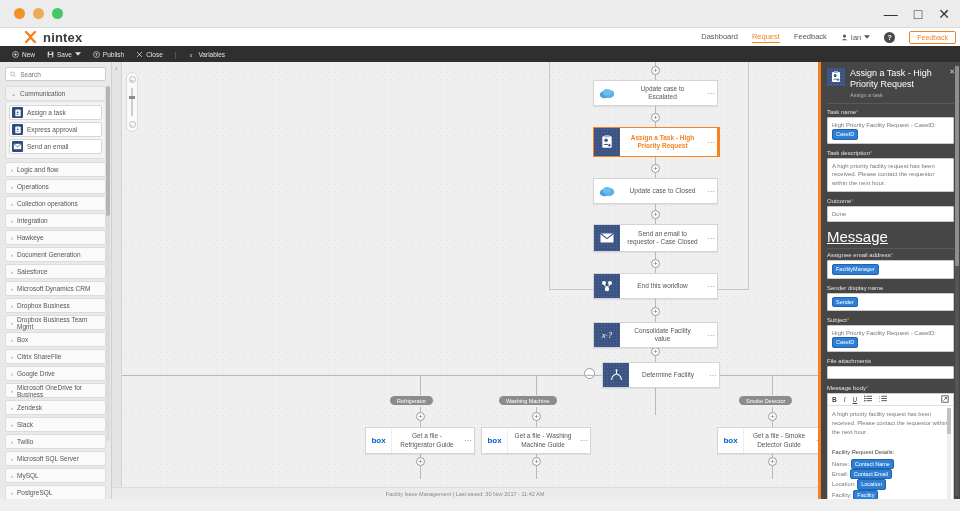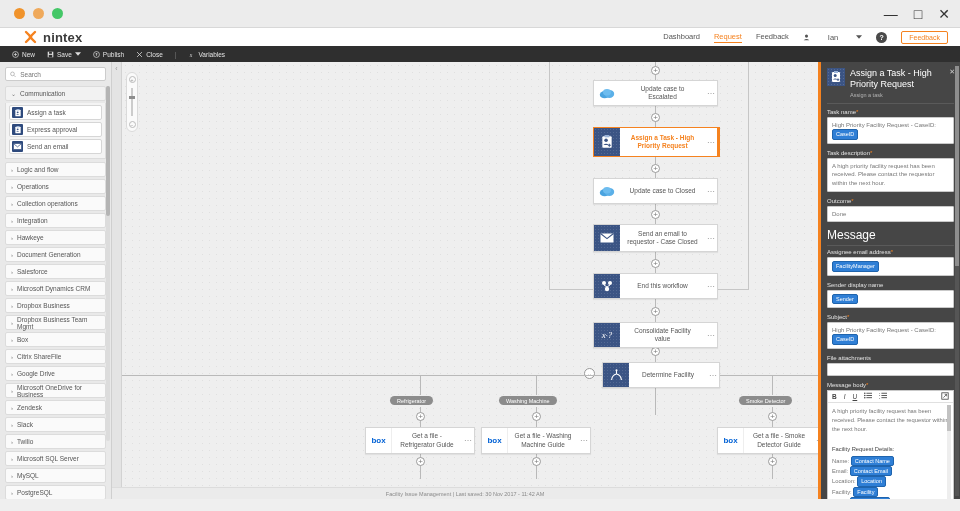--- a/index.html
+++ b/index.html
@@ -29,27 +29,27 @@
   .win-controls span { cursor: default; line-height: 1; }
 
   
   #brandbar {
     height: 18px; background: #ffffff;
     display: flex; align-items: center; position: relative;
     padding: 0 10px; height: 18px;
   }
   #brandbar { height: 18px; }
   .nav-wrap {
-    position: absolute; right: 12px; top: 0; height: 100%;
+    position: absolute; right: 4px; top: 0; height: 100%;
     display: flex; align-items: center; gap: 14px;
     font-size: 7.5px; color: #555;
   }
   .nav-item { cursor: pointer; padding-bottom: 1px; }
   .nav-item.active { color: #f5821f; border-bottom: 1.5px solid #f5821f; }
-  .user-chip { display: flex; align-items: center; gap: 18px; color:#555; }
+  .user-chip { display: flex; align-items: center; gap: 3px; color:#555; }
   .help-circle {
     width: 11px; height: 11px; border-radius: 50%;
     background: #4a4a4a; color: #fff; font-size: 7px;
     display: flex; align-items: center; justify-content: center;
     font-weight: bold;
   }
   .feedback-btn {
     border: 1px solid #f5821f; color: #f5821f;
     font-size: 7px; padding: 2px 7px; border-radius: 2px;
     background: #fff; cursor: pointer;
@@ -241,22 +241,22 @@
     font-size: 6px; color: #777; padding: 3px 4px; margin-bottom: 6px;
     min-height: 13px; line-height: 1.45; word-wrap: break-word;
   }
   .fld.empty { min-height: 13px; }
   .tok {
     display: inline-block; background: #2f7fd6; color: #fff;
     border-radius: 2px; padding: 0 3px; font-size: 5.5px;
     border: 1px solid #1f64ad; line-height: 1.5;
   }
   .section-h {
-    font-size: 12px; color: #fff; margin: 2px 0 3px 0;
-    padding-bottom: 3px; border-bottom: 1px solid #5a5a5a;
+    font-size: 15px; color: #fff; margin: 2px 0 3px 0;
+    padding-bottom: 3px; border-bottom: 1px solid #5a5a5a; text-decoration: underline;
   }
   .rte {
     background: #fff; border: 1px solid #c9c9c9; margin-bottom: 6px;
   }
   .rte-tools {
     display: flex; align-items: center; gap: 7px; height: 12px;
     padding: 0 4px; border-bottom: 1px solid #e0e0e0; background: #fff;
     font-size: 6.5px; color: #444;
   }
   .rte-tools .sp { margin-left: auto; }

